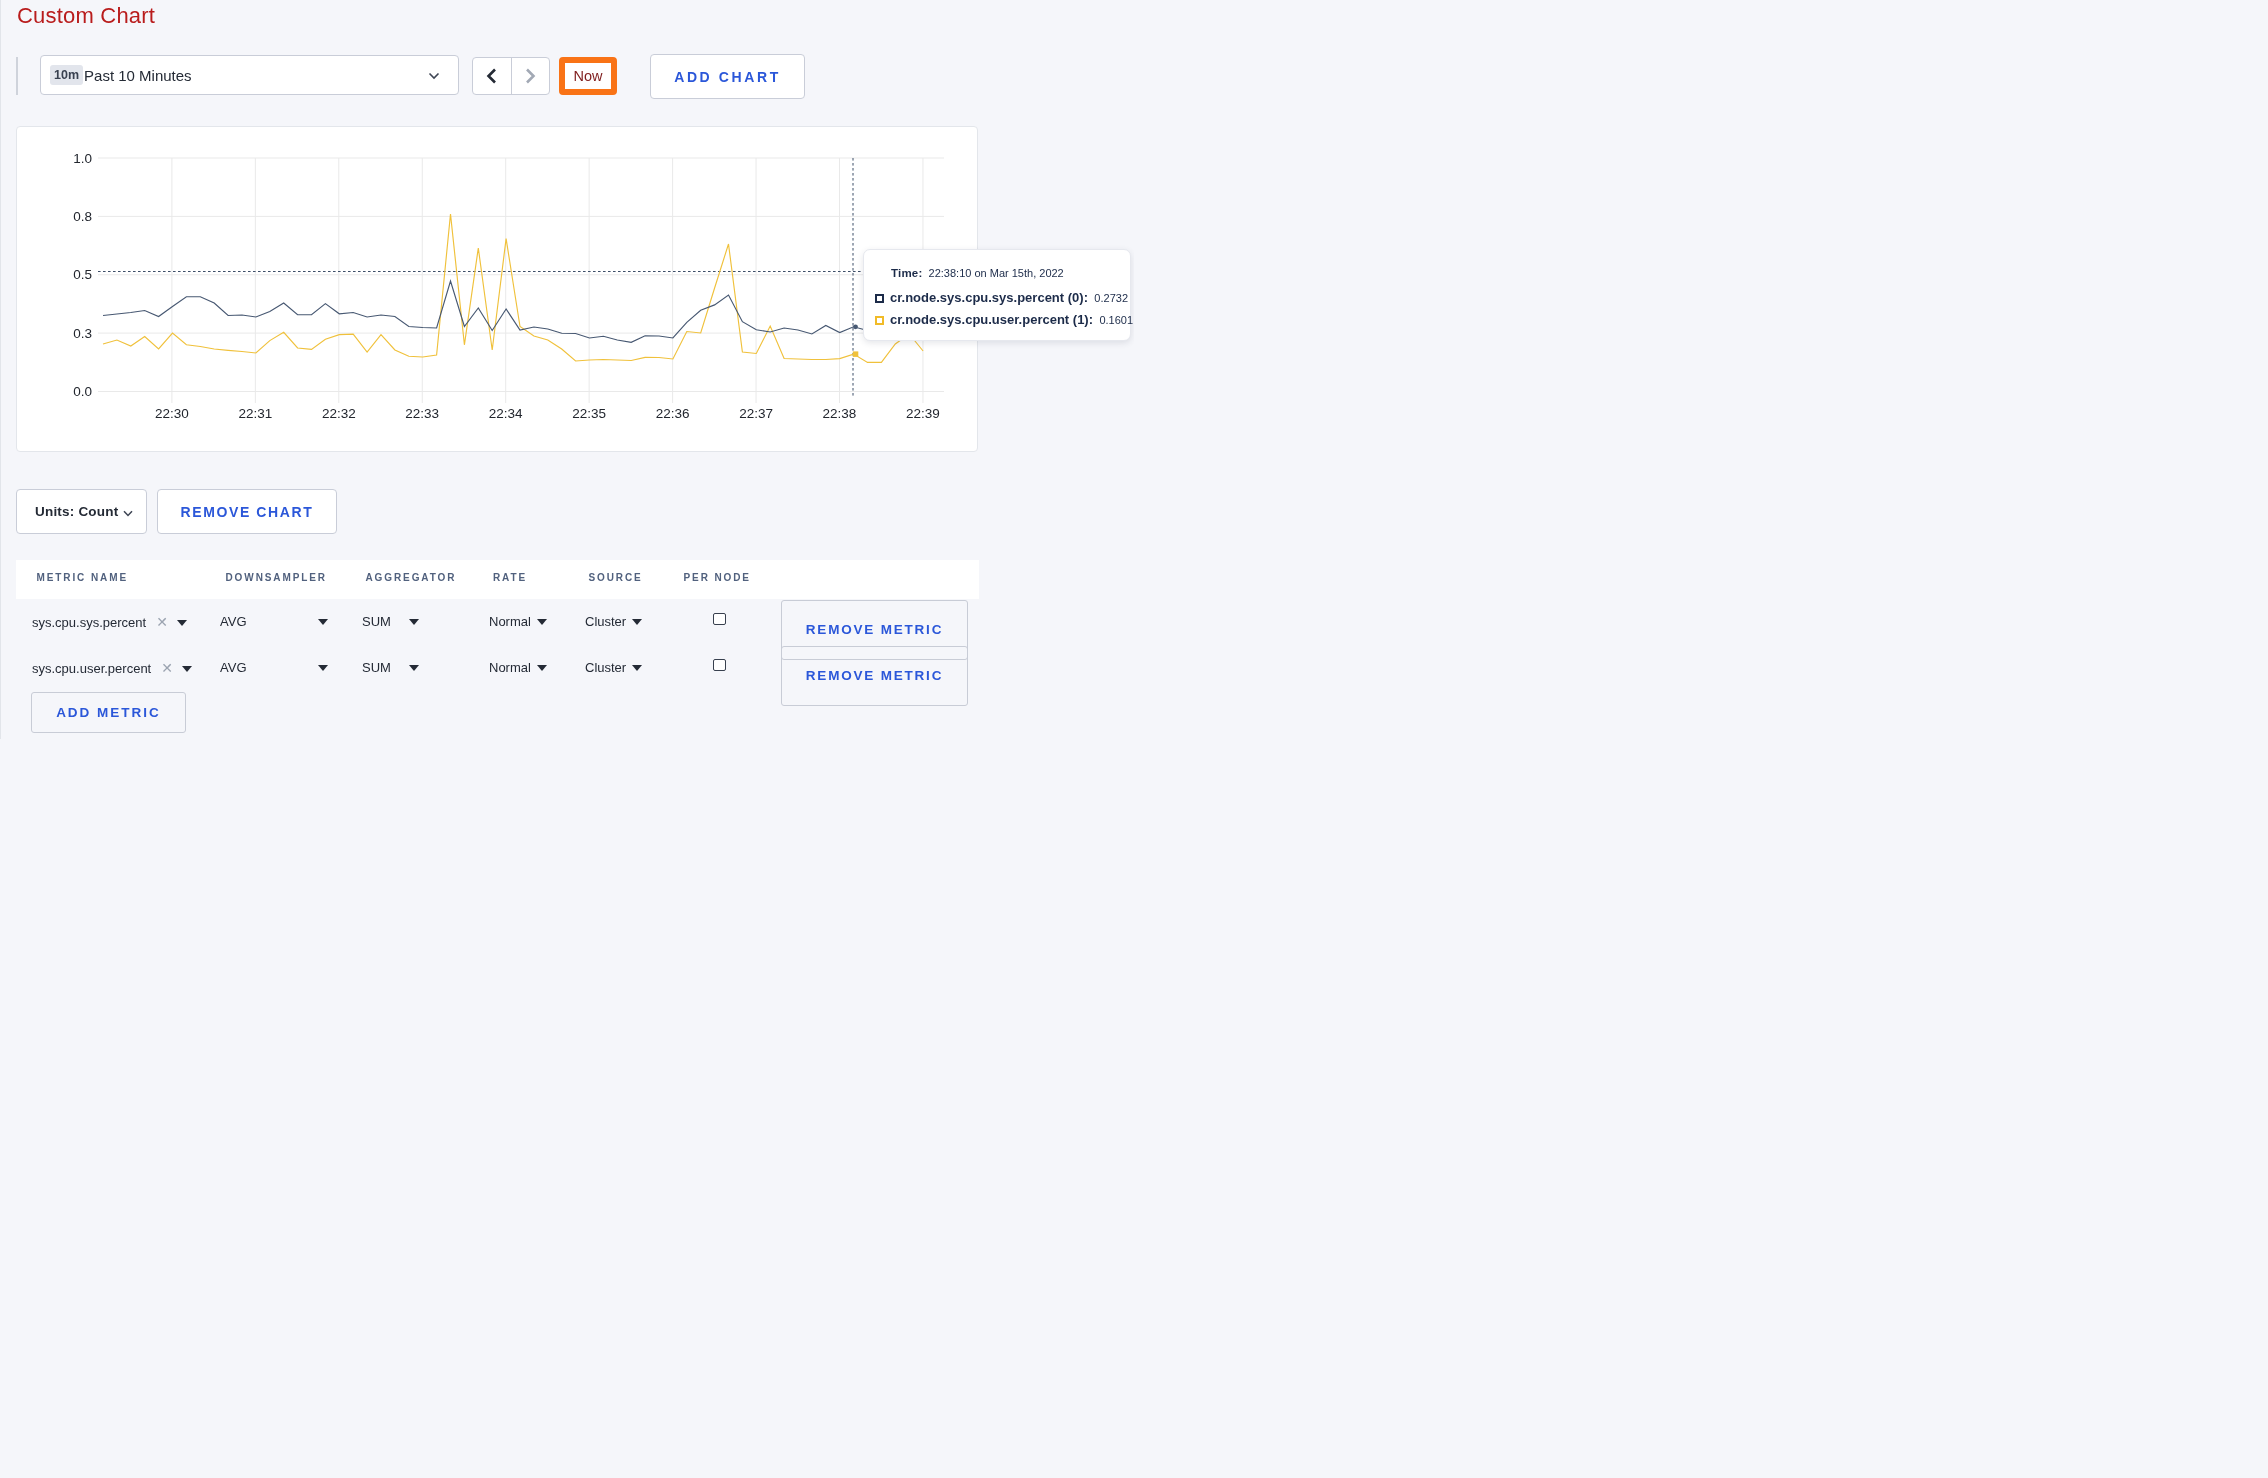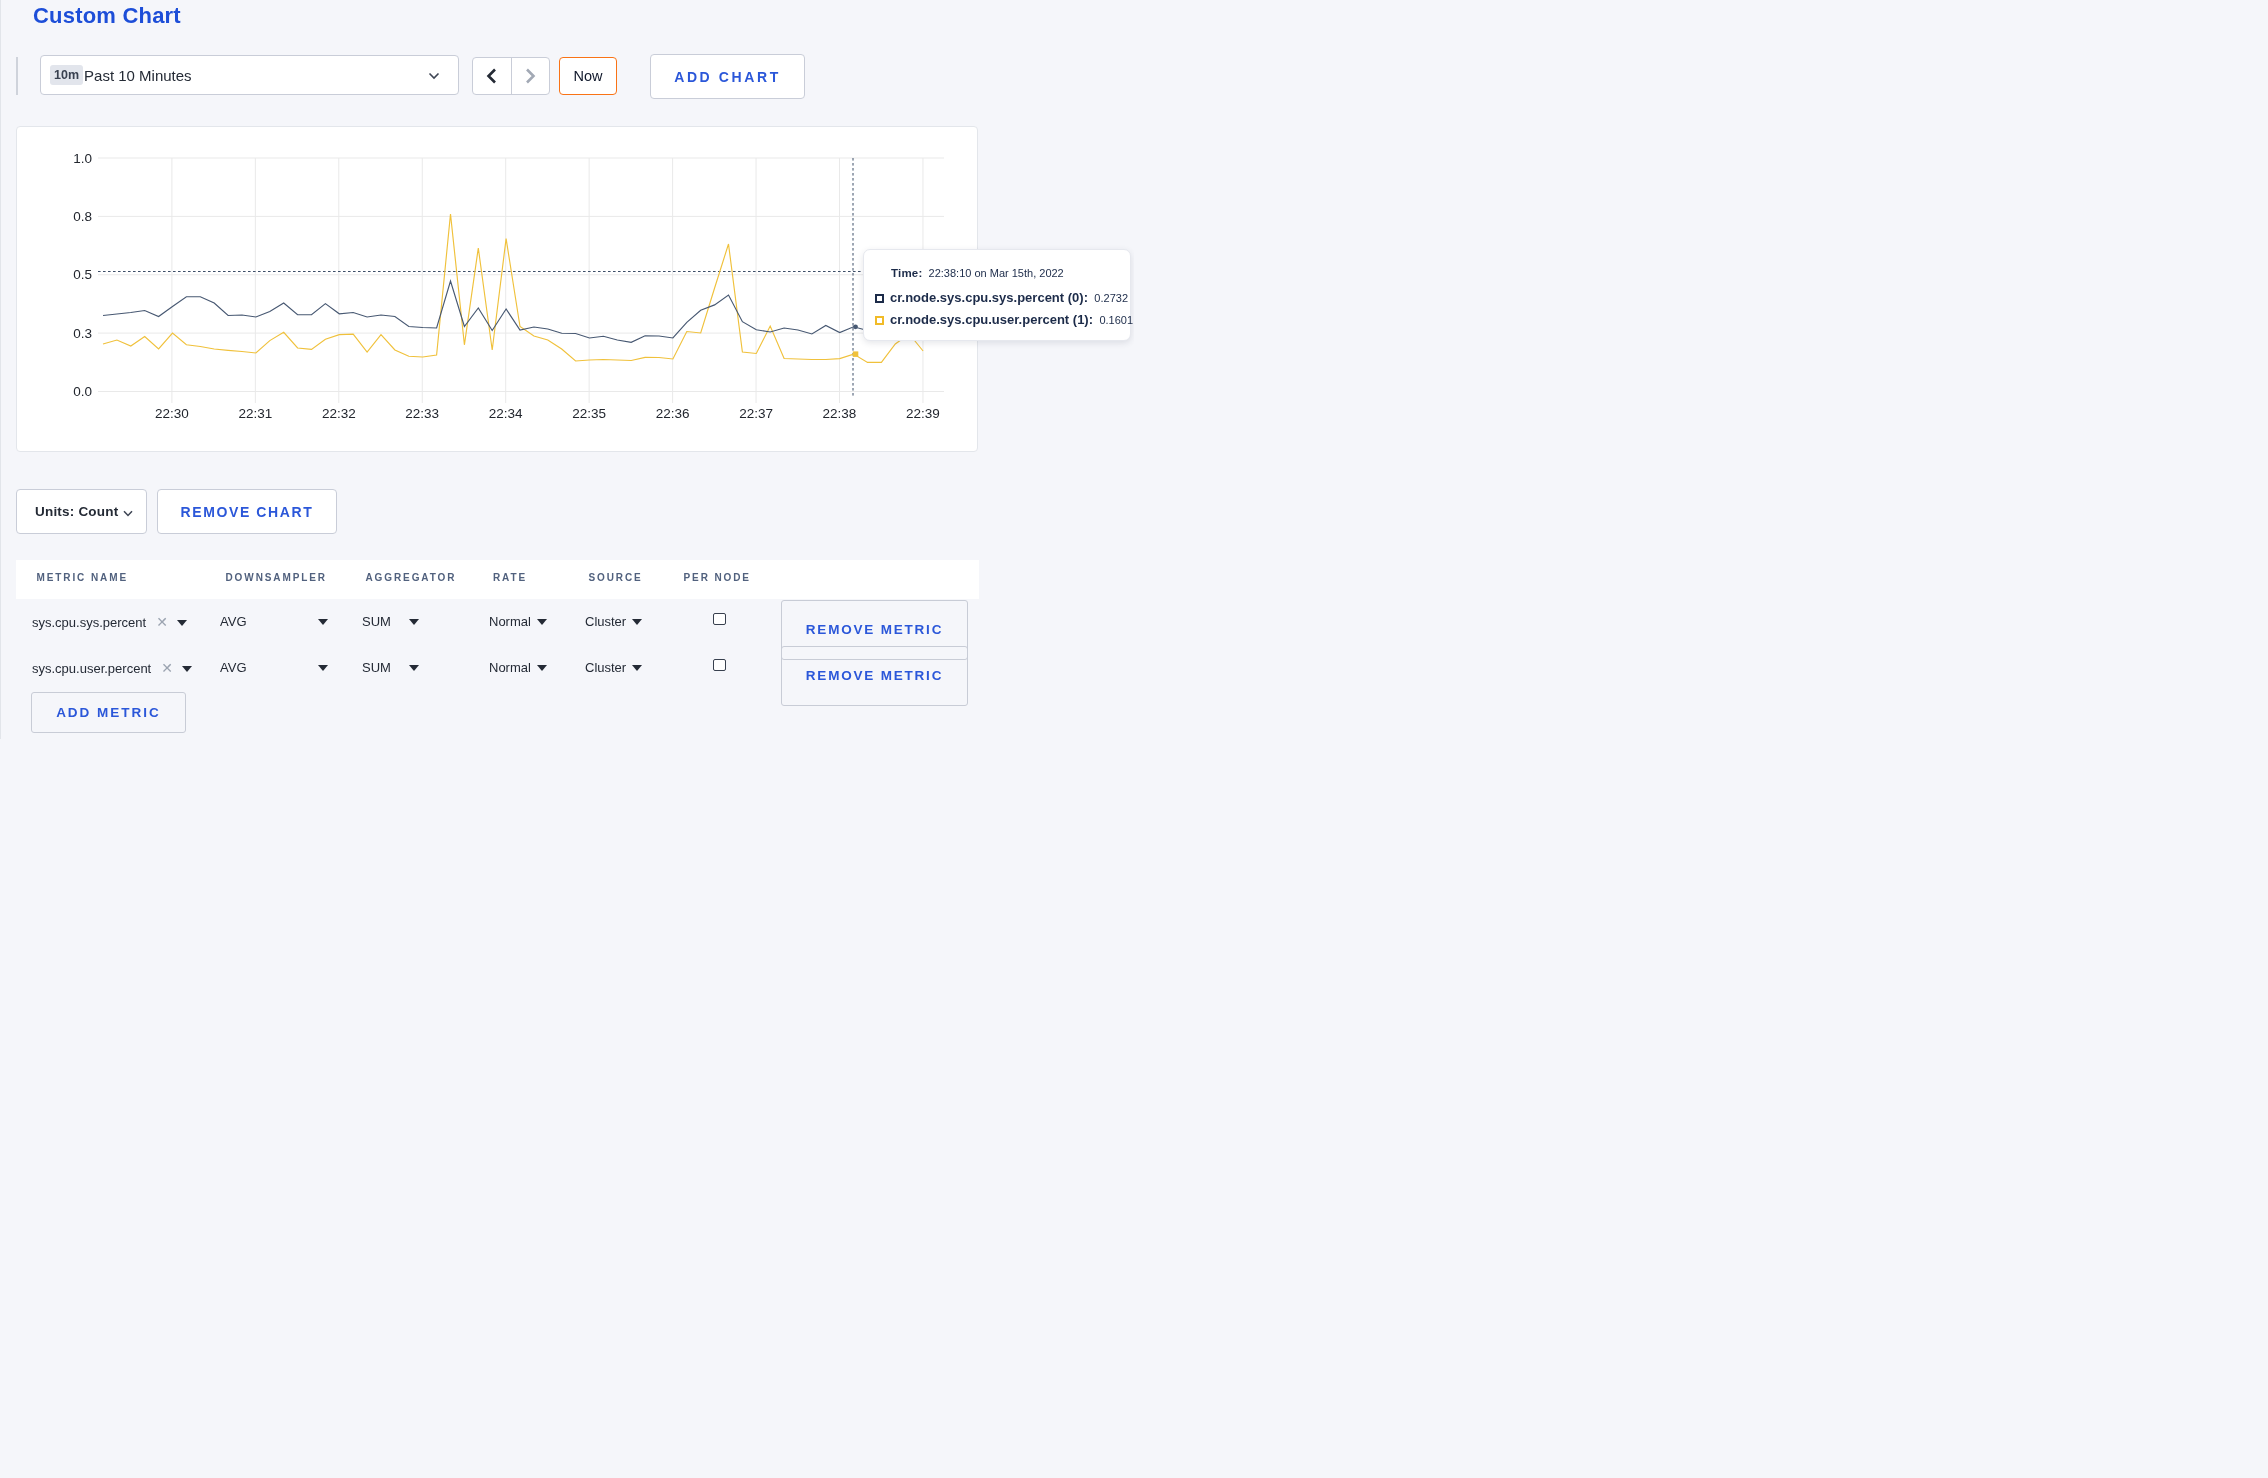--- a/index.html
+++ b/index.html
@@ -5,22 +5,22 @@
 * { margin:0; padding:0; box-sizing:border-box; }
 html,body { width:1134px; height:739px; }
 body {
   font-family:"Liberation Sans", sans-serif;
   background:#f5f6fa;
   position:relative;
   border-left:1px solid #e2e5ea;
   overflow:hidden;
 }
 h1 {
-  position:absolute; left:32px; top:2.5px;
-  font-size:22px; font-weight:700; color:#1d4ed8; letter-spacing:0.2px;
+  position:absolute; left:16px; top:2.5px;
+  font-size:22px; font-weight:400; color:#b91c1c; letter-spacing:0.2px;
 }
 
 .vline { position:absolute; left:15px; top:57px; width:2px; height:38px; background:#cfd3db; }
 .timesel {
   position:absolute; left:39px; top:55px; width:419px; height:40px;
   background:#fff; border:1px solid #c9cdd8; border-radius:4px;
   display:flex; align-items:center;
 }
 .badge {
   margin-left:9px; background:#e2e5ec; color:#394150; font-weight:bold;
@@ -30,22 +30,22 @@
 .timesel svg { position:absolute; right:18px; top:16px; }
 .arrowgrp {
   position:absolute; left:471px; top:57px; width:78px; height:38px;
   background:#fff; border:1px solid #c9cdd8; border-radius:4px;
   display:flex;
 }
 .arrowgrp .ab { flex:1; display:flex; align-items:center; justify-content:center; }
 .arrowgrp .ab:first-child { border-right:1px solid #c9cdd8; }
 .nowbtn {
   position:absolute; left:558px; top:57px; width:58px; height:38px;
-  background:#fff; border:1px solid #f97316; border-radius:4px;
-  color:#0f172a; font-size:14.5px; display:flex; align-items:center; justify-content:center;
+  background:#fff; border:6px solid #f97316; border-radius:4px;
+  color:#7f1d1d; font-size:14.5px; display:flex; align-items:center; justify-content:center;
 }
 .addchart {
   position:absolute; left:649px; top:54px; width:155px; height:45px;
   background:#fff; border:1px solid #c9cdd8; border-radius:4px;
   color:#2b57d9; font-size:14px; font-weight:bold; letter-spacing:2.6px;
   display:flex; align-items:center; justify-content:center;
 }
 
 .panel {
   position:absolute; left:15px; top:126px; width:962px; height:326px;

